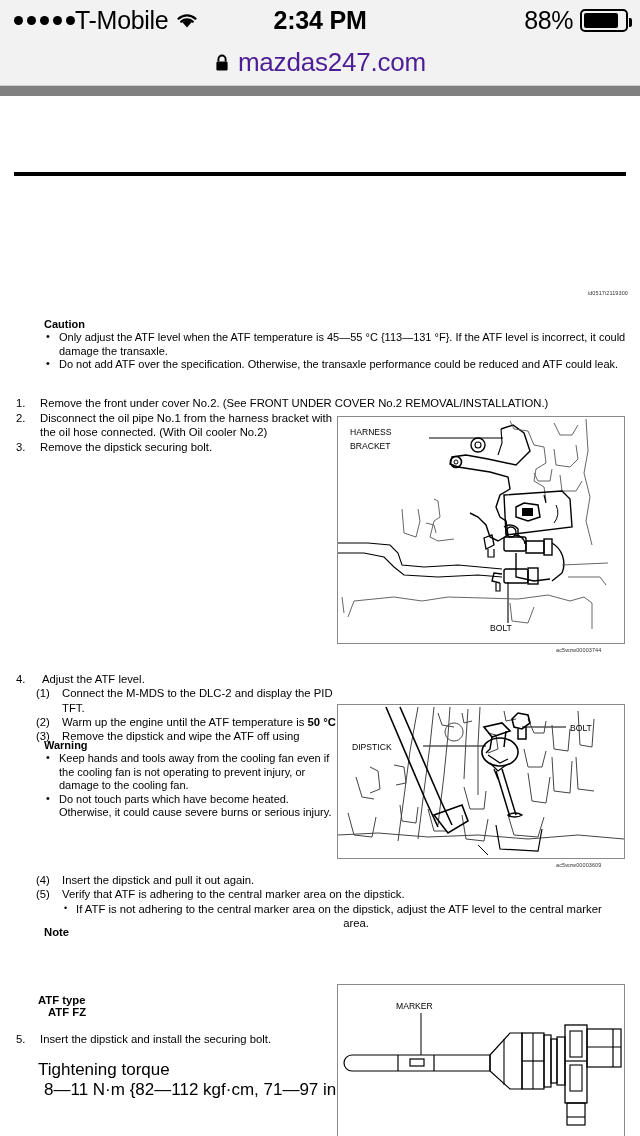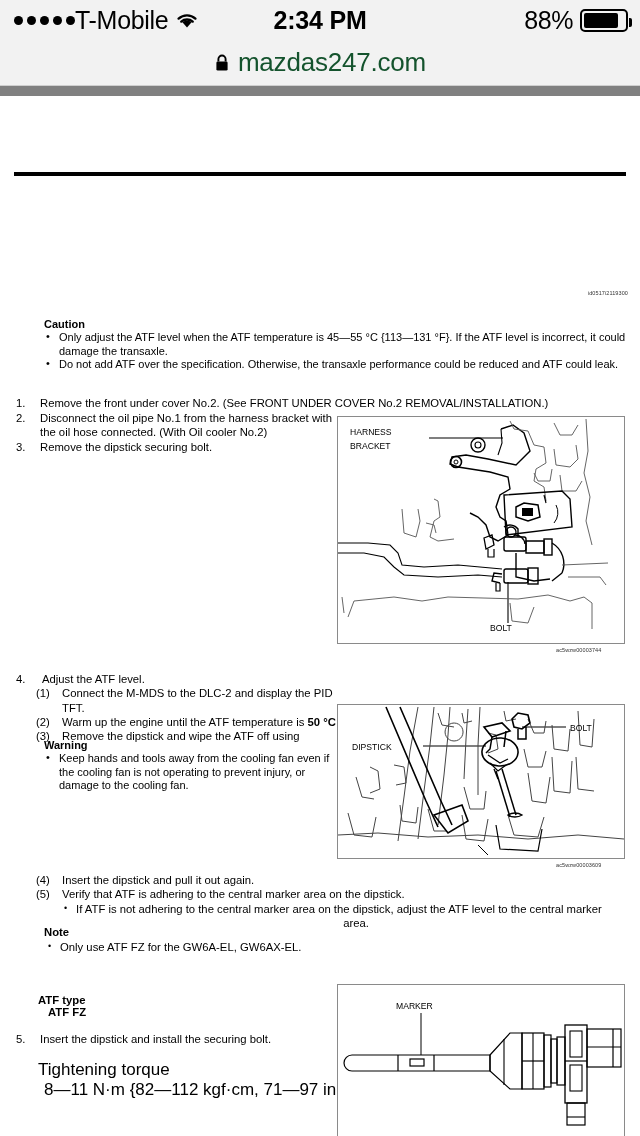--- a/index.html
+++ b/index.html
@@ -43,21 +43,21 @@
     width:3px; height:9px; background:#000; border-radius:0 2px 2px 0;
   }
   .batt-fill { height: 15px; background:#000; margin-left:2px; border-radius:2px; width:87%; }
 
   
   .urlbar {
     height: 46px; width: 640px; background: #f2f2f2;
     display: flex; align-items: center; justify-content: center;
     gap: 8px; border-bottom: 1px solid #cfcfcf;
   }
-  .url-text { font-size: 26px; color: #14532d; letter-spacing: -0.2px; }
+  .url-text { font-size: 26px; color: #4c1d95; letter-spacing: -0.2px; }
   .lock { display:flex; align-items:center; }
 
   
   .toolbar-shadow { height: 10px; width: 640px; background: #808080; }
 
   
   .page {
     width: 640px;
     height: 1046px;
     background: #ffffff;
@@ -293,20 +293,21 @@
     <div class="substep">
       <span class="num">(3)</span>
       <span class="txt">Remove the dipstick and wipe the ATF off using</span>
     </div>
   </div>
 
   <div class="block warning">
     <div class="hd">Warning</div>
     <ul class="blist">
       <li>Keep hands and tools away from the cooling fan even if the cooling fan is not operating to prevent injury, or damage to the cooling fan.</li>
+      <li>Do not touch parts which have become heated. Otherwise, it could cause severe burns or serious injury.</li>
     </ul>
   </div>
 
   <div class="fig" style="left:337px; top:608px; width:288px; height:155px;">
     <svg width="286" height="153" viewBox="0 0 286 153">
       <g stroke="#000" fill="none" stroke-width="1">
 
         <line x1="85" y1="41" x2="148" y2="41" stroke-width="1.1"></line>
         <line x1="184" y1="22" x2="228" y2="22" stroke-width="1.1"></line>
 
@@ -376,21 +377,20 @@
     </div>
     <div class="subbullet">
       <span>If ATF is not adhering to the central marker area on the dipstick, adjust the ATF level to the central marker</span>
       <span class="cont">area.</span>
     </div>
   </div>
 
   <div class="block note">
     <div class="hd">Note</div>
     <ul>
-      <li>Only use ATF FZ for the GW6A-EL, GW6AX-EL.</li>
     </ul>
   </div>
 
   <div class="block atftype">
     <div>ATF type</div>
     <div class="v">ATF FZ</div>
   </div>
 
   <div class="block step5">
     <div class="step">

